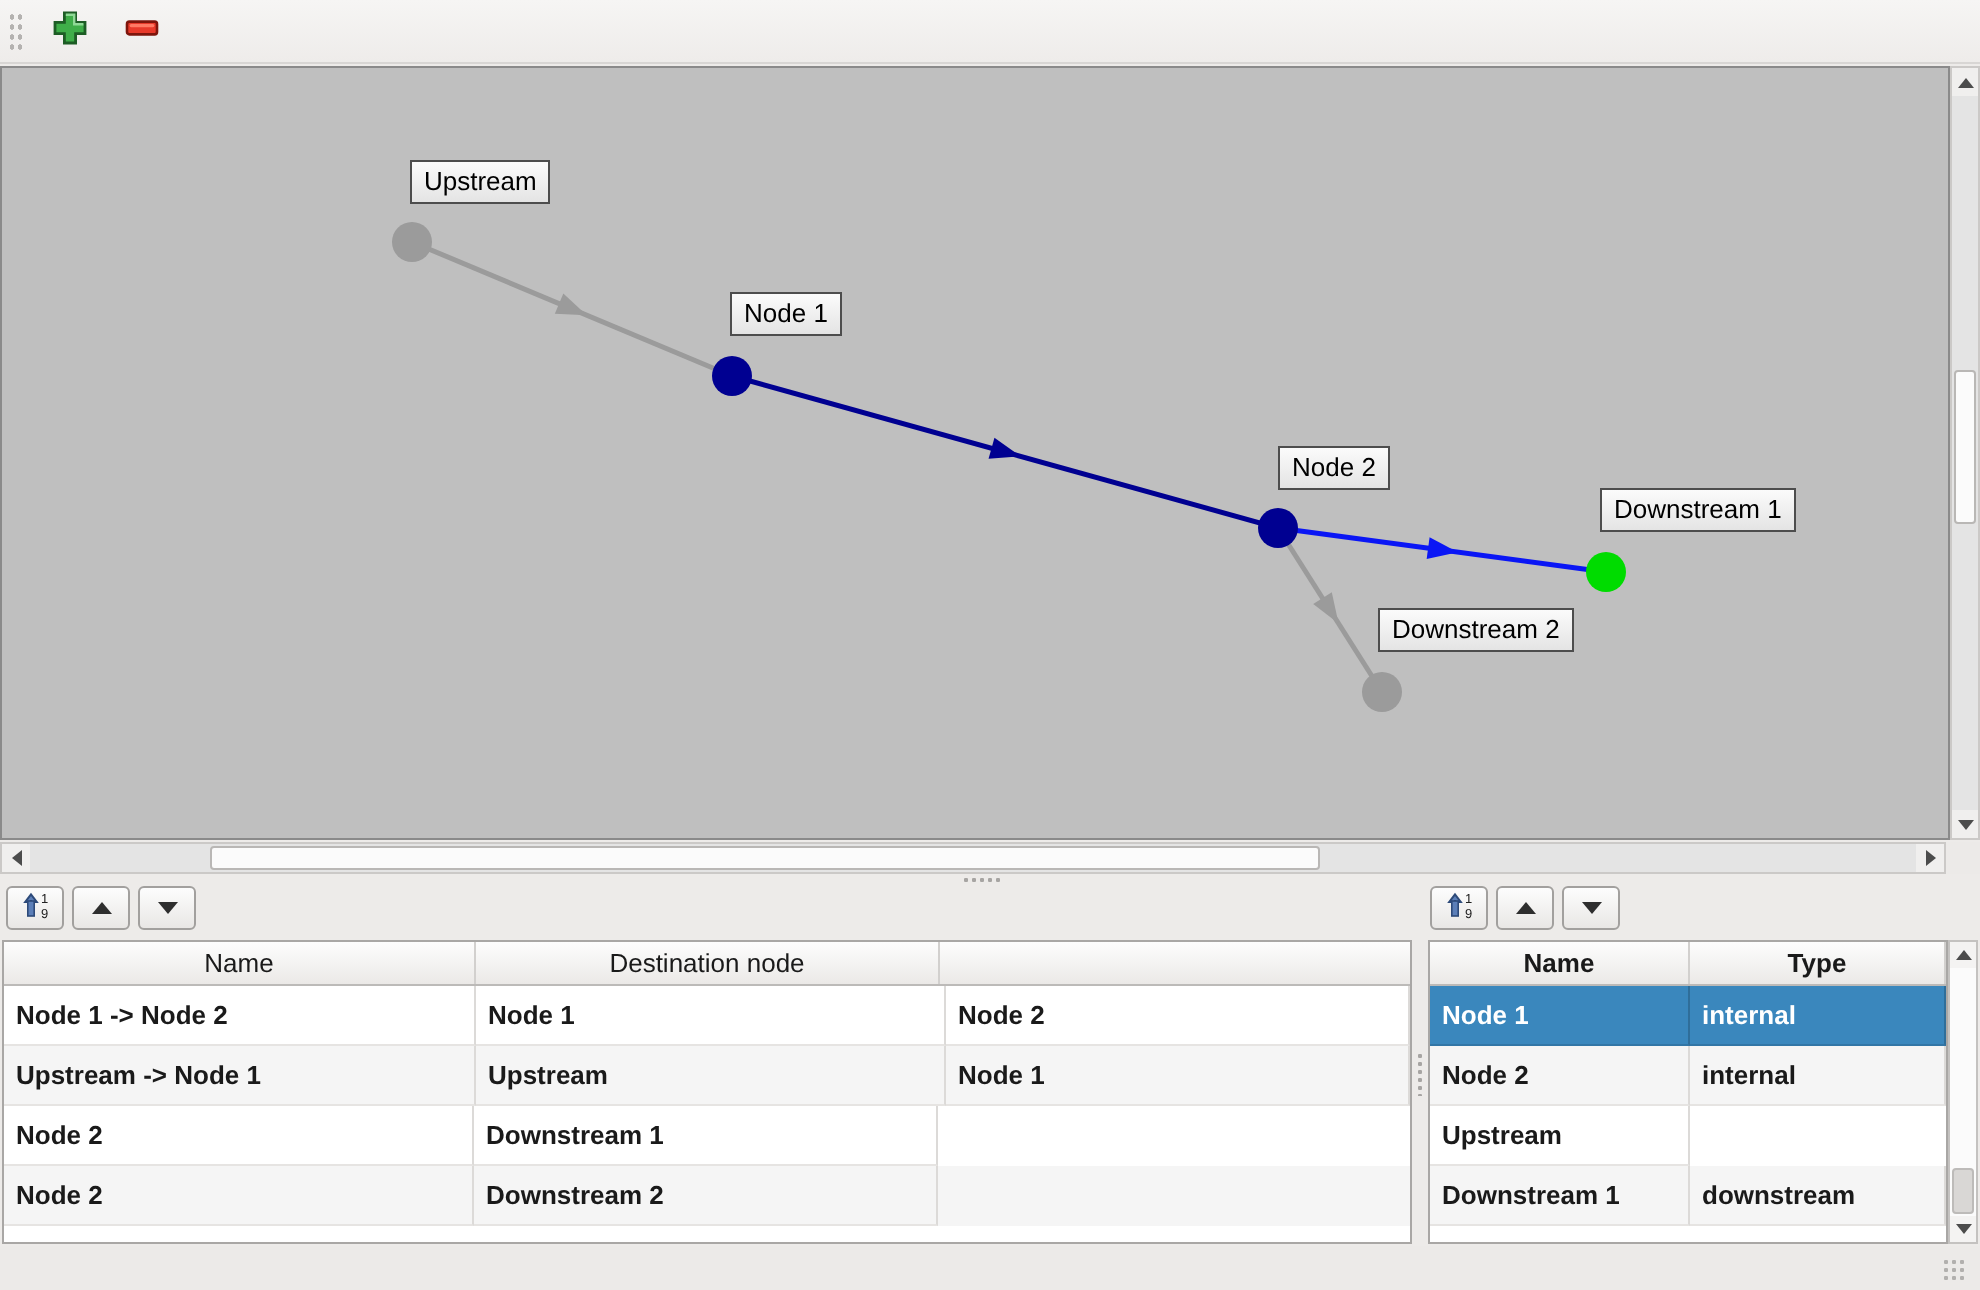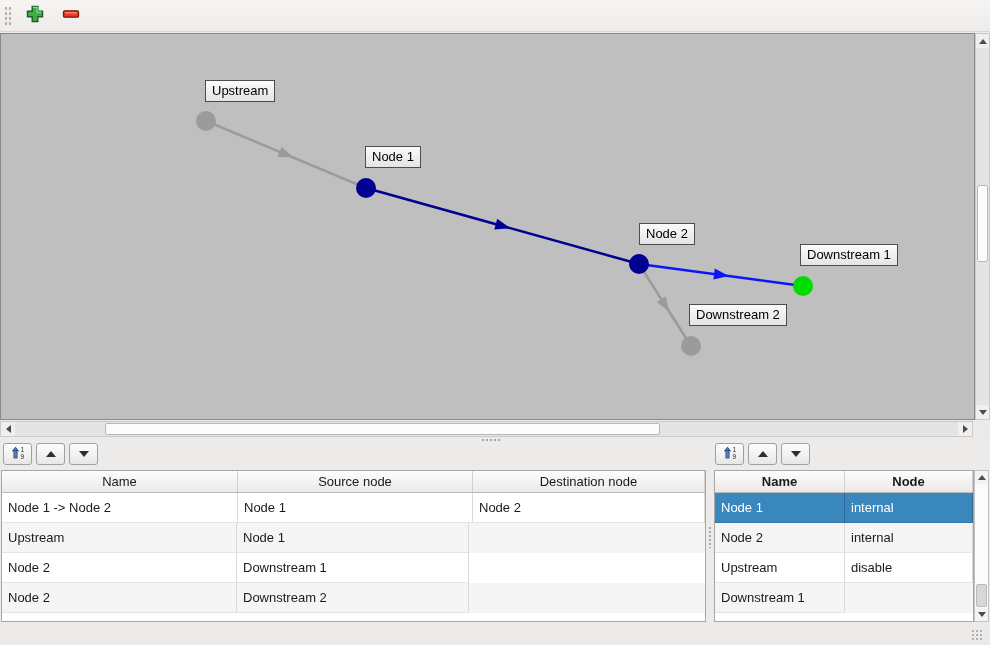--- a/index.html
+++ b/index.html
@@ -64,21 +64,21 @@
   .thead { display:flex; height:22px; background:linear-gradient(#fdfdfd,#ebe9e7);
            border-bottom:1px solid #bcbab8; }
   .th { display:flex; align-items:center; justify-content:center; font-size:13px;
         border-right:1px solid #d2d0ce; height:100%; overflow:hidden; }
   .bold-header .th { font-weight:bold; }
   .tr { display:flex; height:30px; background:#fff; }
   .tr.alt { background:#f5f5f5; }
   .tr.selected { background:var(--sel, #3a87bd); color:#fff; }
   .td { display:flex; align-items:center; padding-left:6px; font-size:13px;
         border-right:1px solid #dcdad8; border-bottom:1px solid #e6e4e2; height:100%;
-        overflow:hidden; white-space:nowrap; }
+        overflow:hidden; white-space:nowrap;font-weight:bold; }
   .tr.selected .td { border-right-color:rgba(0,0,0,0.18); border-bottom-color:rgba(0,0,0,0.12); }
 
   .rt-scroll { position:absolute; left:974px; top:470px; width:15px; height:152px;
                background:#fbfbfb; border:1px solid #c4c2c0; }
   .rt-scroll .sb-btn { left:0; width:13px; height:13px; background:#f4f3f2; }
   .rt-scroll .rt-thumb { position:absolute; left:1px; top:113px; width:11px; height:23px;
                          background:#d9d7d5; border:1px solid #bdbbb9; border-radius:2px; }
 
   
   .statusbar { position:absolute; left:0; top:623px; width:990px; height:22px; background:#eceae8; }
@@ -192,65 +192,65 @@
       <div class="tri-up"></div>
     </div>
   <div class="pbtn">
       <div class="tri-down"></div>
     </div>
 </div>
 
 <div class="table t-left" id="edges-table">
     <div class="thead">
       <div class="th" style="width: 236px;">Name</div>
-      <div class="th" style="width: 235px;">Source node</div>
       <div class="th" style="width: 232px;">Destination node</div>
     </div>
     <div class="tr">
       <div class="td" style="width: 236px;">Node 1 -&gt; Node 2</div>
       <div class="td" style="width: 235px;">Node 1</div>
       <div class="td" style="width: 232px;">Node 2</div>
     </div>
     <div class="tr alt">
+      <div class="td" style="width: 236px;">Upstream -&gt; Node 1</div>
       <div class="td" style="width: 235px;">Upstream</div>
       <div class="td" style="width: 232px;">Node 1</div>
     </div>
     <div class="tr">
       <div class="td" style="width: 235px;">Node 2</div>
       <div class="td" style="width: 232px;">Downstream 1</div>
     </div>
     <div class="tr alt">
       <div class="td" style="width: 235px;">Node 2</div>
       <div class="td" style="width: 232px;">Downstream 2</div>
     </div>
   </div>
 
 <div class="v-splitter">
   <div class="grip"></div>
 </div>
 
 <div class="table t-right bold-header" id="nodes-table">
     <div class="thead">
       <div class="th" style="width: 130px;">Name</div>
-      <div class="th" style="width: 128px;">Node</div>
+      <div class="th" style="width: 128px;">Type</div>
     </div>
     <div class="tr selected" style="--sel: #3a87bd;">
       <div class="td" style="width: 130px;">Node 1</div>
       <div class="td" style="width: 128px;">internal</div>
     </div>
     <div class="tr alt">
       <div class="td" style="width: 130px;">Node 2</div>
       <div class="td" style="width: 128px;">internal</div>
     </div>
     <div class="tr">
       <div class="td" style="width: 130px;">Upstream</div>
-      <div class="td" style="width: 128px;">disable</div>
     </div>
     <div class="tr alt">
       <div class="td" style="width: 130px;">Downstream 1</div>
+      <div class="td" style="width: 128px;">downstream</div>
     </div>
   </div>
 
 <div class="rt-scroll">
   <div class="sb-btn" style="top:0;">
       <div class="tri-up"></div>
     </div>
   <div class="rt-thumb"></div>
   <div class="sb-btn" style="bottom:0;">
       <div class="tri-down"></div>

